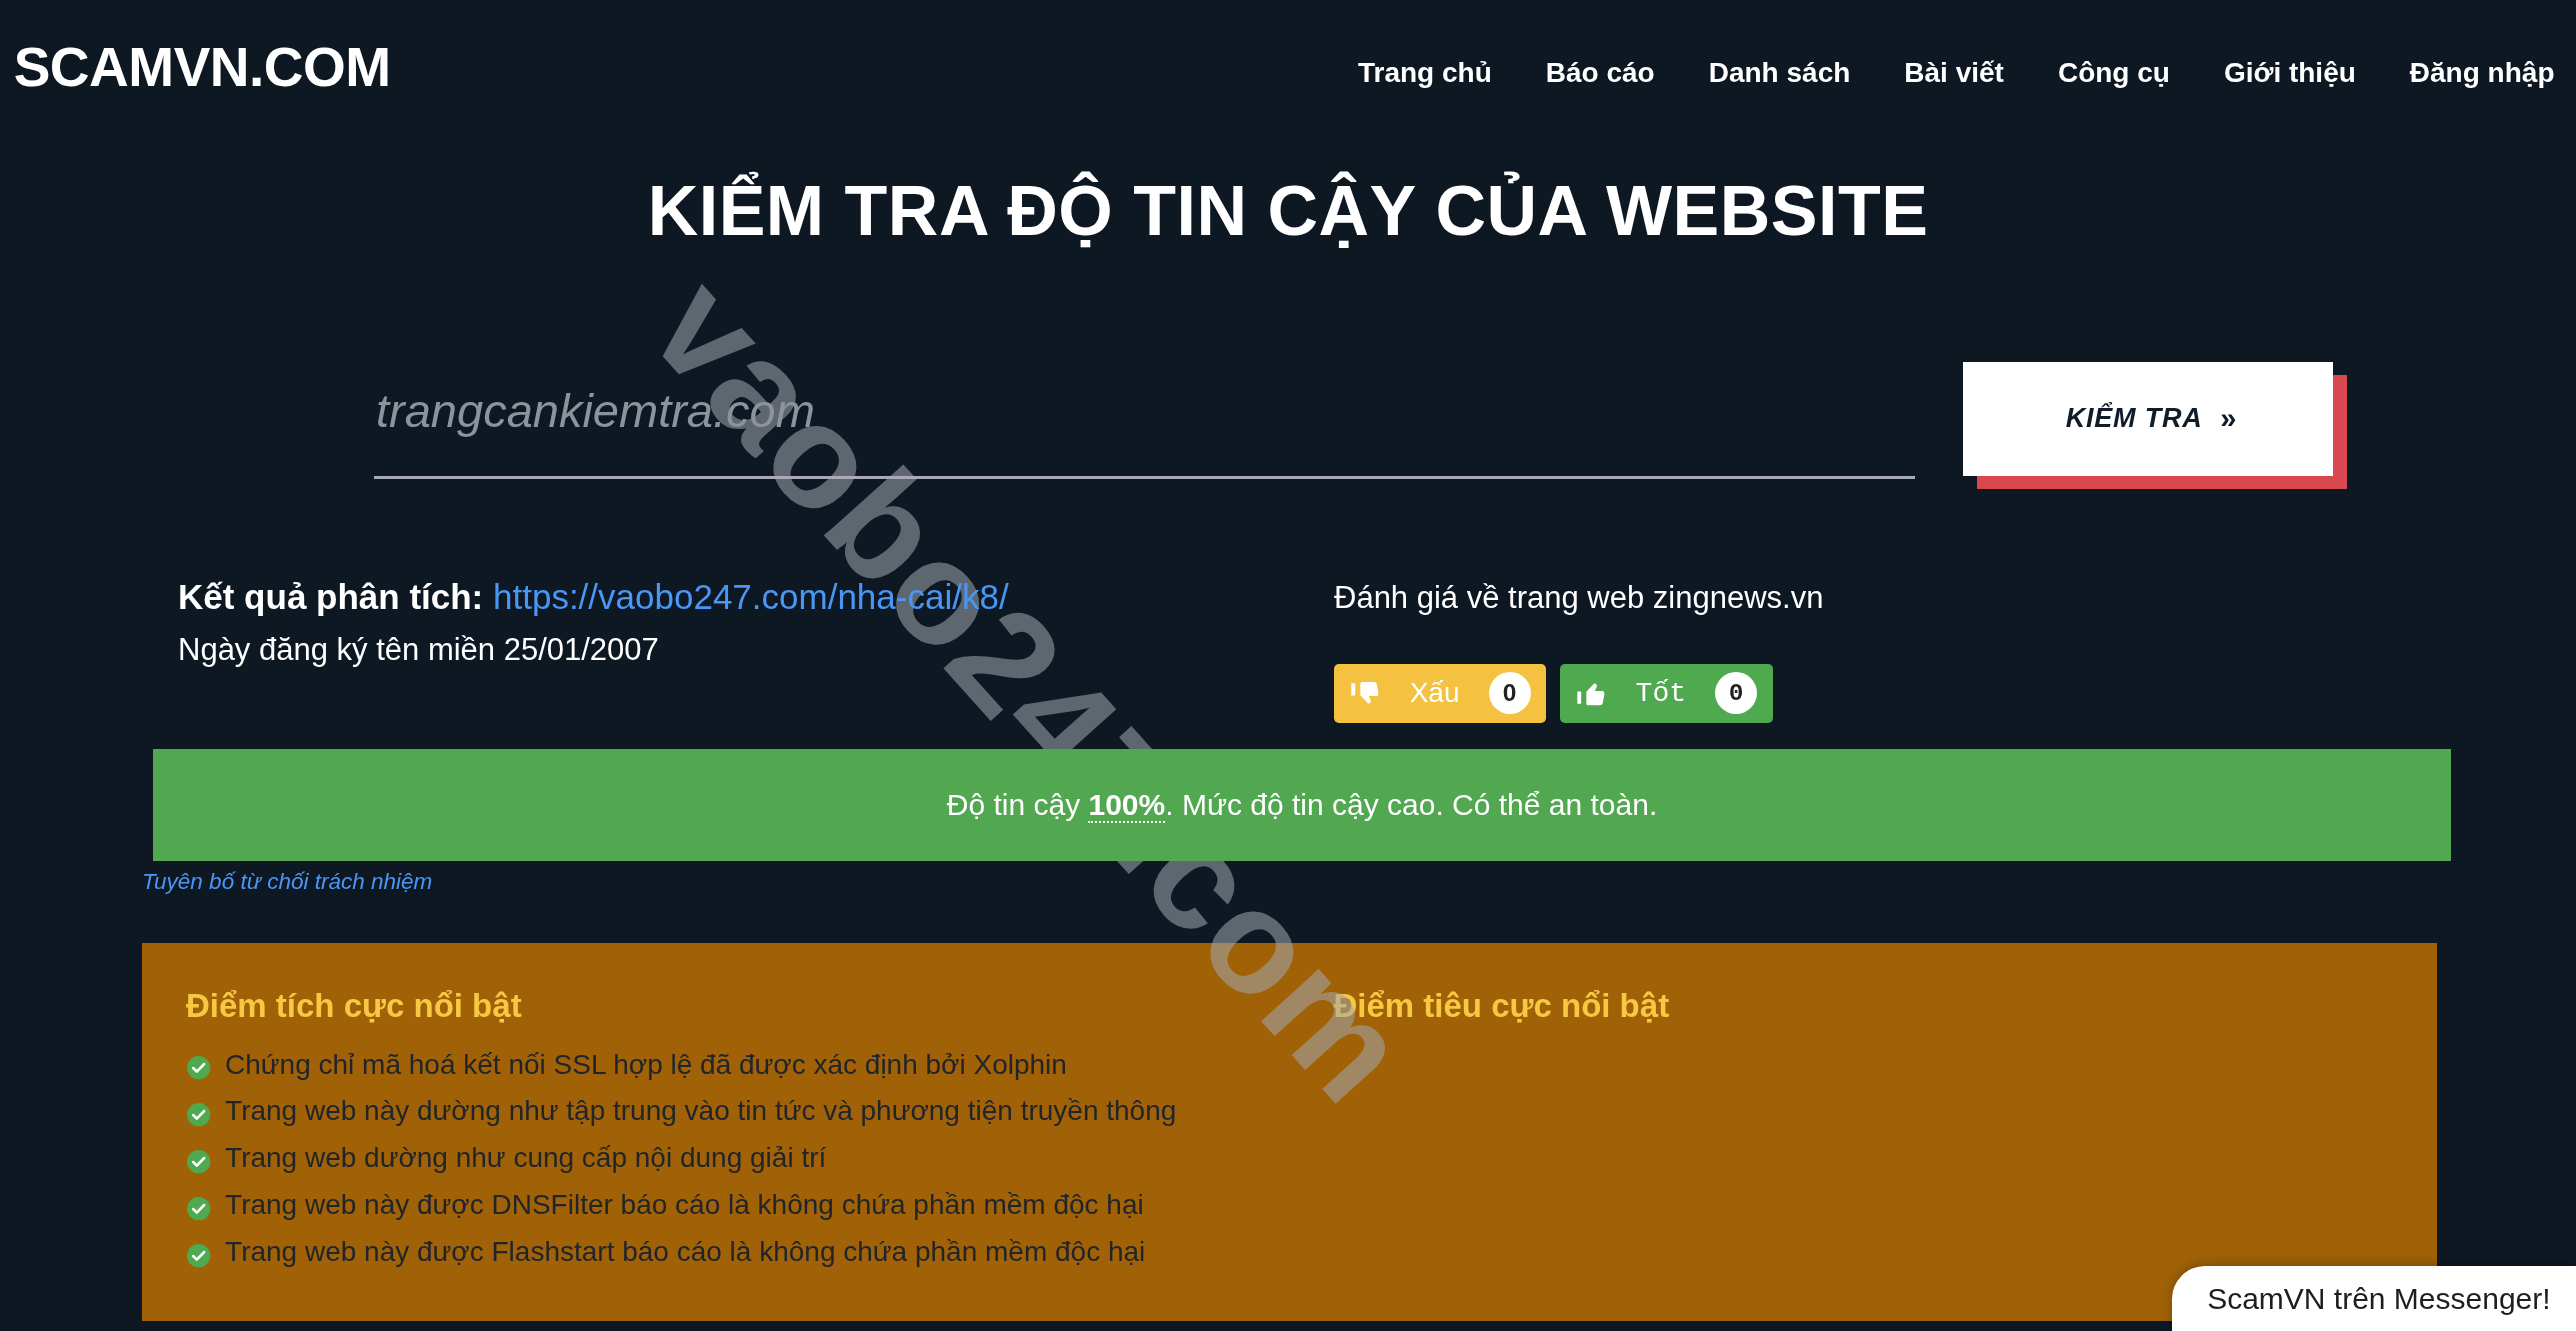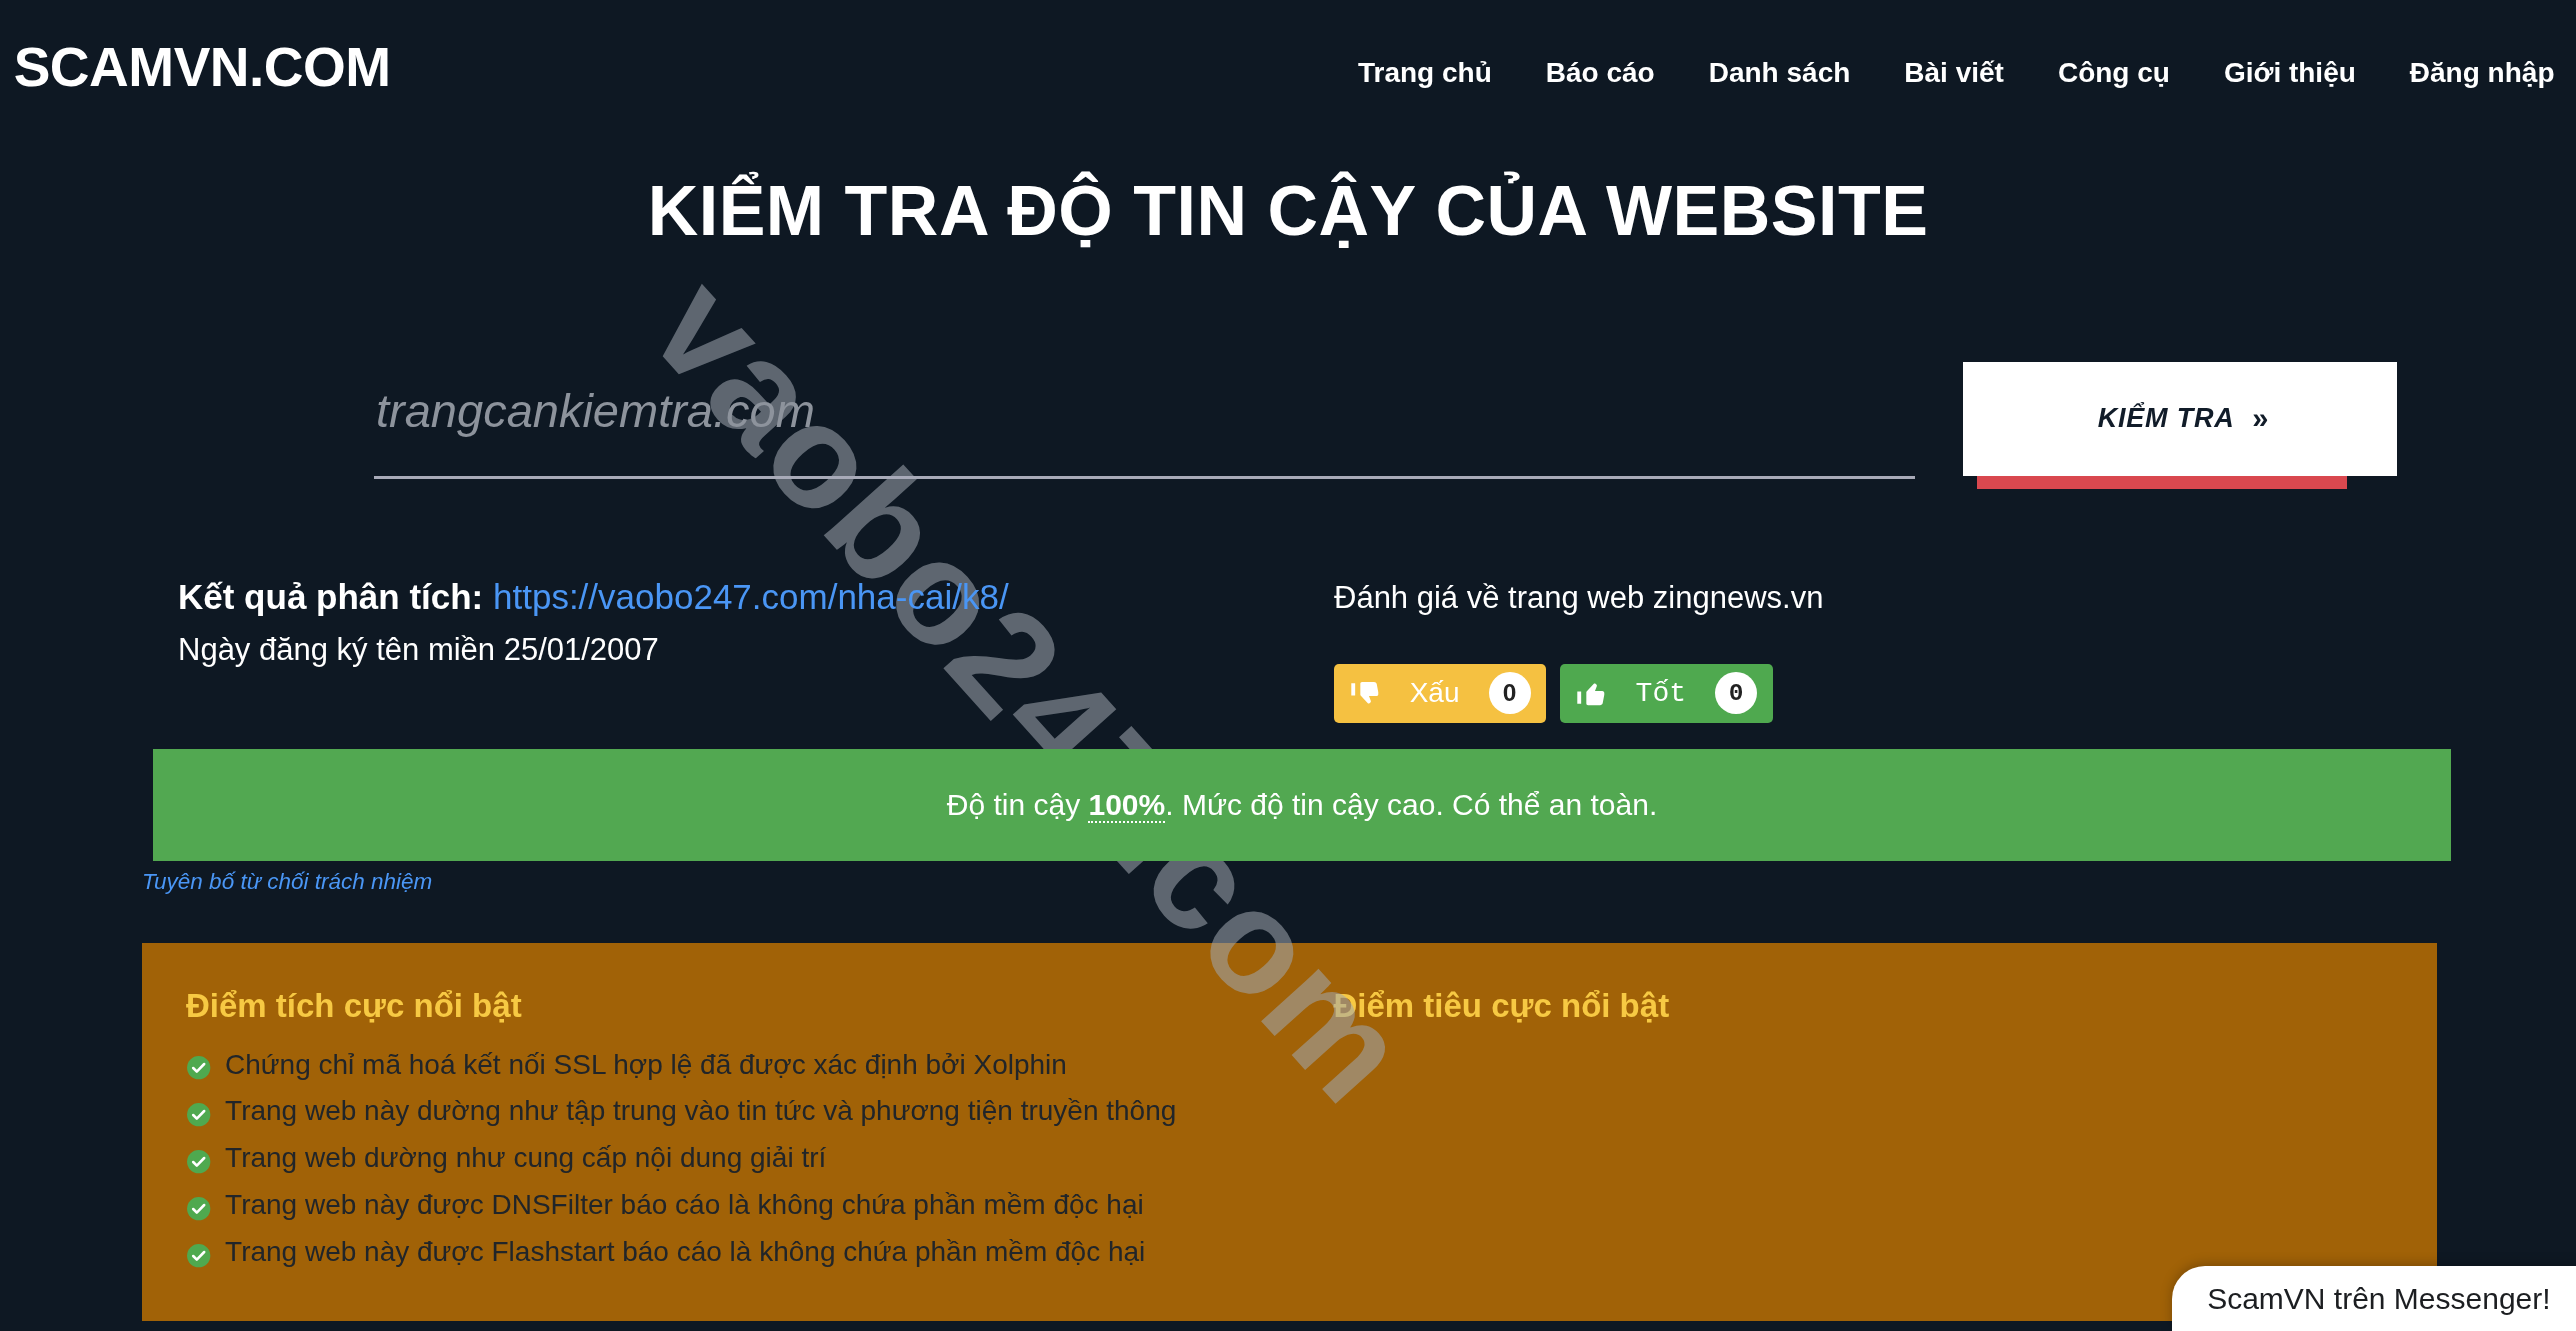--- a/index.html
+++ b/index.html
@@ -130,21 +130,21 @@
     position: absolute;
     left: 13.7px;
     top: 13.7px;
     width: 370px;
     height: 114px;
     background: #d9484f;
   }
   #check-button {
     position: absolute;
     left: 0; top: 0;
-    width: 434px;
+    width: 370px;
     height: 114px;
     background: #ffffff;
     border: none;
     cursor: pointer;
     color: #111c29;
     font-size: 27px;
     font-weight: 700;
     font-style: italic;
     letter-spacing: 0.8px;
     font-family: "Liberation Sans", sans-serif;

